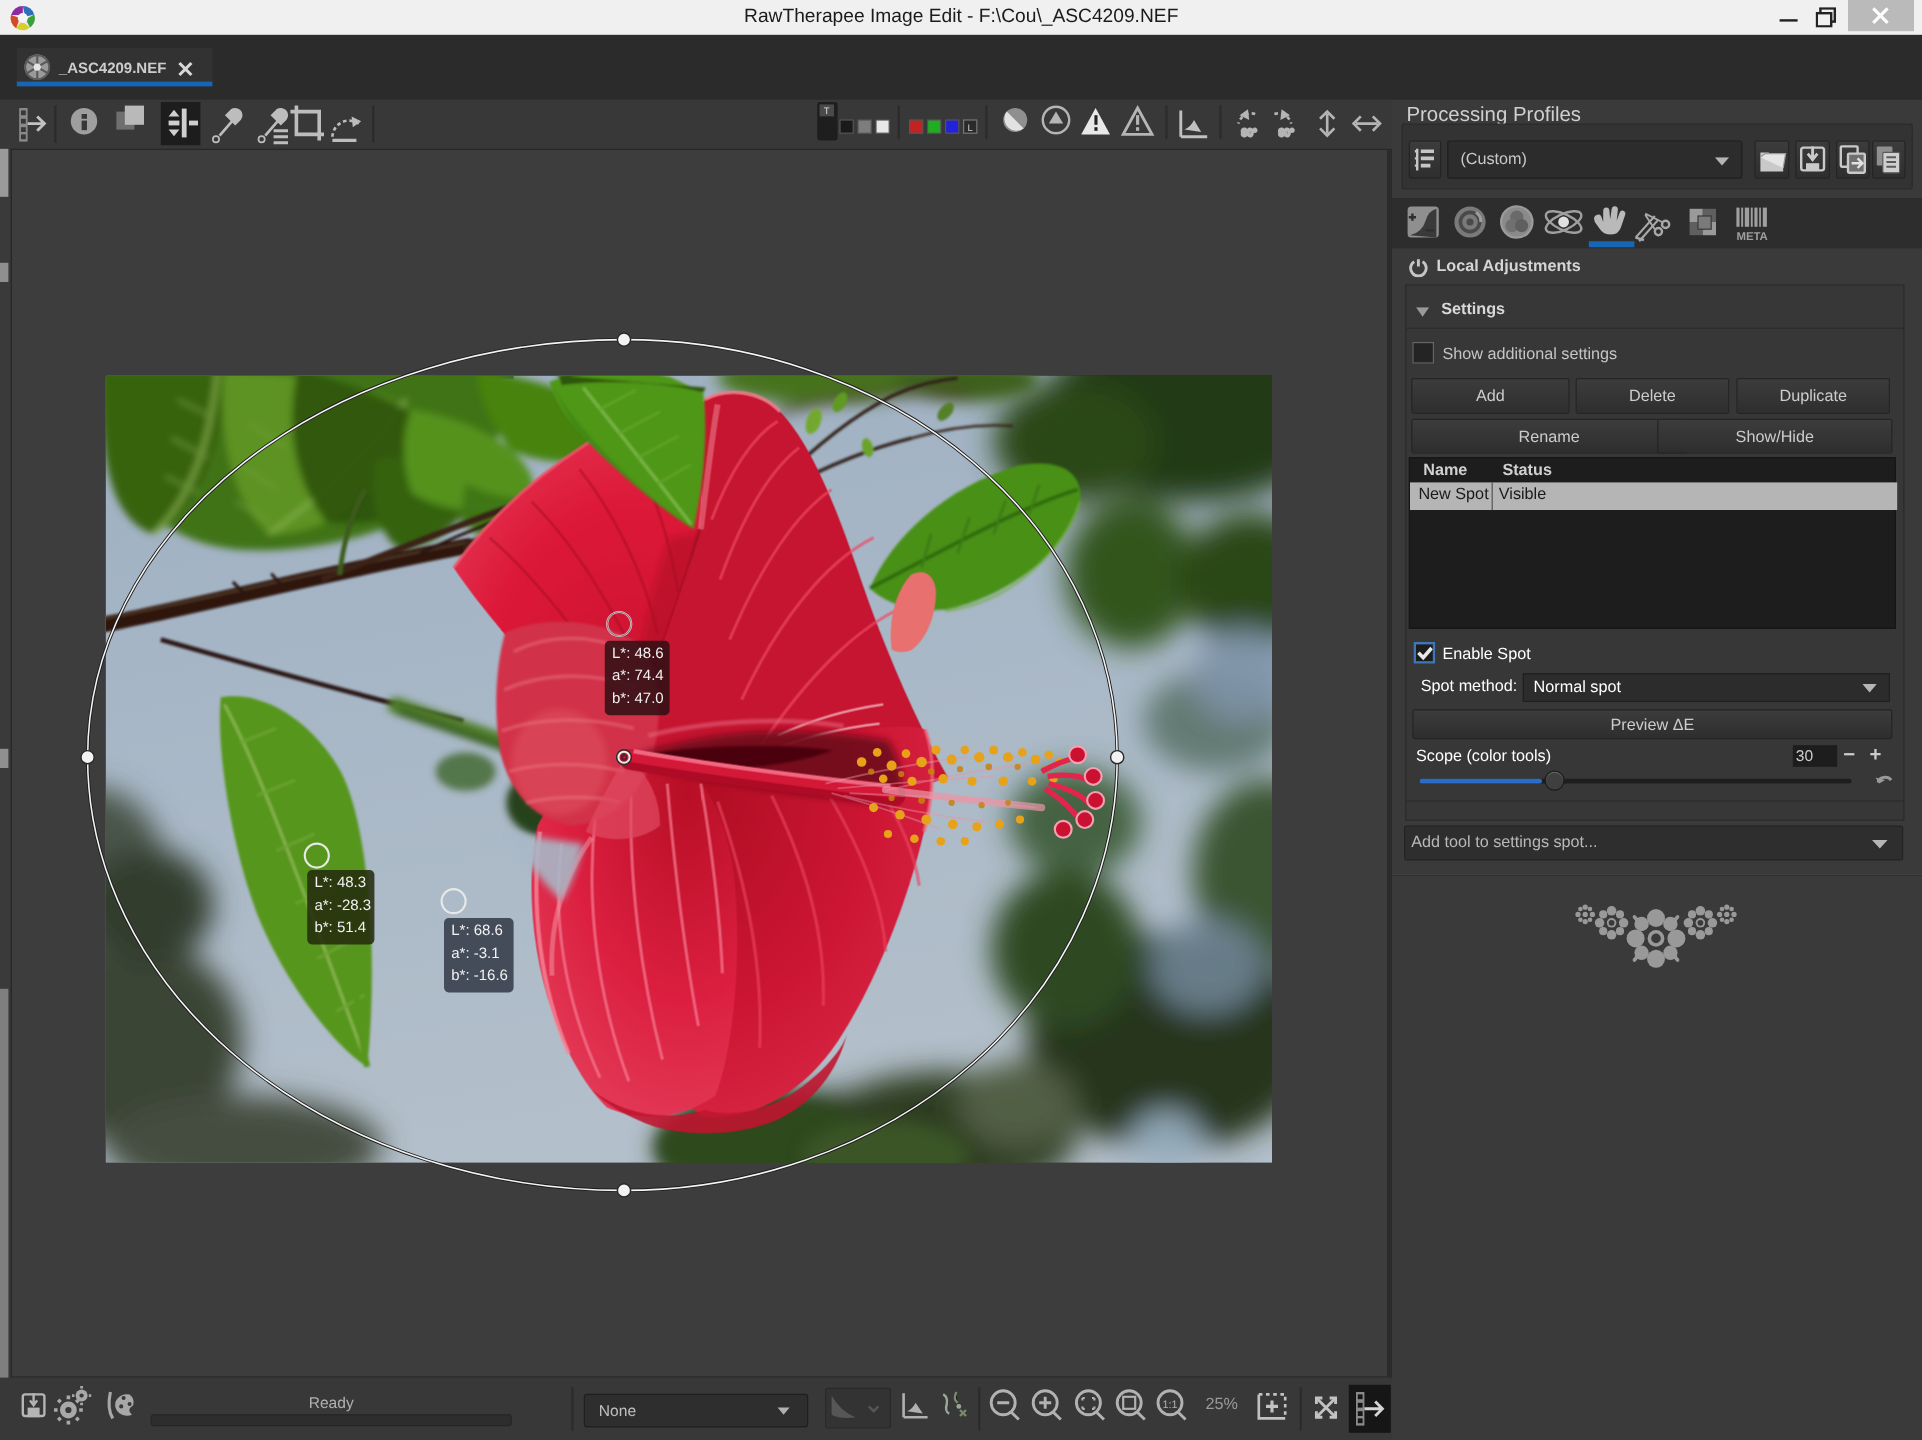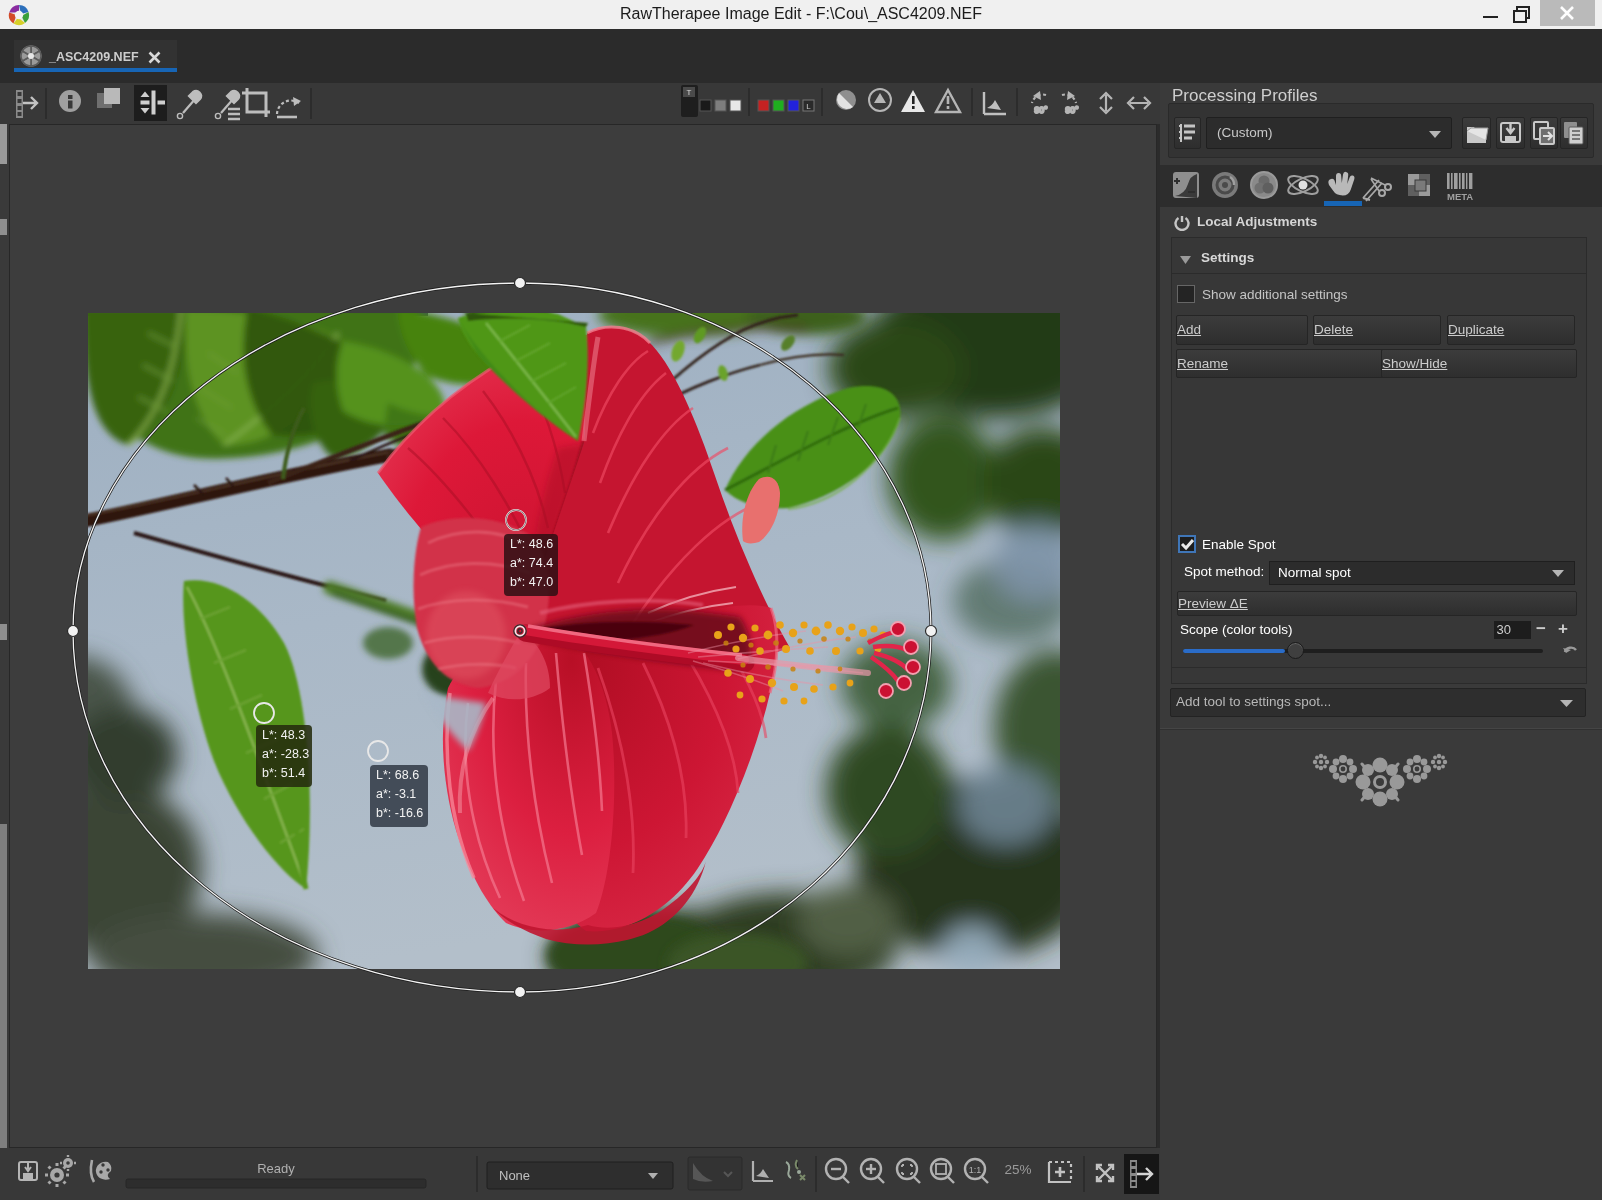--- a/index.html
+++ b/index.html
@@ -10,21 +10,21 @@
 
 #titlebar { position:absolute; left:0; top:0; width:1602px; height:29px; background:#f0f0f0; }
 #title-text { position:absolute; left:0; top:5px; width:1602px; text-align:center;
   font-size:16px; color:#1b1b1b; }
 #toolbar  { position:absolute; left:0; top:83px; width:1160px; height:41px; background:#383838; }
 #canvas   { position:absolute; left:9px; top:124px; width:1148px; height:1024px; background:#3d3d3d; border:1px solid #272727; }
 #leftgrip { position:absolute; left:0; top:124px; width:9px; height:1024px; background:#3a3a3a; }
 #bottombar{ position:absolute; left:0; top:1148px; width:1160px; height:52px; background:#383838; }
 #rightpanel{ position:absolute; left:1160px; top:83px; width:442px; height:1117px; background:#3a3a3a; }
 .btn { background:linear-gradient(#3c3c3c,#2e2e2e); border:1px solid #252525;
-  border-radius:2px; color:#cccccc; position:absolute;text-decoration:underline; }
+  border-radius:2px; color:#cccccc; text-align:center; position:absolute; }
 .txt { position:absolute; color:#ffffff; }
 </style>
 </head>
 <body>
 <div id="root">
   <div id="titlebar">
     <svg class="abs" style="left:8px;top:4px" width="22" height="22" viewBox="0 0 22 22">
       <circle cx="11" cy="11" r="10" fill="#e8e8e8"></circle>
       <path d="M11 1 A10 10 0 0 1 20.5 8 L13 10 Z" fill="#2c6fbb"></path>
       <path d="M20.5 8 A10 10 0 0 1 17 19 L13.5 12 Z" fill="#3aa03a"></path>
@@ -669,20 +669,29 @@
       </svg>
     <div class="txt" style="left:41px;top:167px;font-size:13.5px;font-weight:bold;color:#d8d8d8">Settings</div>
     <div class="abs" style="left:12px;top:190px;width:414px;height:1px;background:#2b2b2b"></div>
     <div class="abs" style="left:17px;top:202px;width:18px;height:18px;background:#242424;border:1px solid #666"></div>
     <div class="txt" style="left:42px;top:204px;font-size:13.5px;color:#c5c5c5">Show additional settings</div>
     <div class="btn" style="left:16px;top:232px;width:132px;height:30px;font-size:13.5px;line-height:28px">Add</div>
     <div class="btn" style="left:153px;top:232px;width:128px;height:30px;font-size:13.5px;line-height:28px">Delete</div>
     <div class="btn" style="left:287px;top:232px;width:128px;height:30px;font-size:13.5px;line-height:28px">Duplicate</div>
     <div class="btn" style="left:16px;top:266px;width:230px;height:29px;font-size:13.5px;line-height:27px">Rename</div>
     <div class="btn" style="left:221px;top:266px;width:196px;height:29px;font-size:13.5px;line-height:27px">Show/Hide</div>
+    <div class="abs" style="left:14px;top:298px;width:406px;height:143px;background:#1d1d1d;border:1px solid #161616">
+      <div class="txt" style="left:11px;top:2px;font-size:13.5px;font-weight:bold;color:#d0d0d0">Name</div>
+      <div class="txt" style="left:77px;top:2px;font-size:13.5px;font-weight:bold;color:#d0d0d0">Status</div>
+      <div class="abs" style="left:0;top:20px;width:406px;height:23px;background:#b5b5b5">
+        <div class="abs" style="left:7px;top:2px;font-size:13.5px;color:#1a1a1a">New Spot</div>
+        <div class="abs" style="left:68px;top:0;width:1px;height:23px;background:#555"></div>
+        <div class="abs" style="left:74px;top:2px;font-size:13.5px;color:#1a1a1a">Visible</div>
+      </div>
+    </div>
     <div class="abs" style="left:18px;top:452px;width:18px;height:18px;background:#1d1d1d;border:2px solid #3f76b8">
       <svg width="14" height="14" viewBox="0 0 14 14">
           <path d="M2 7 l4 4 7 -8" stroke="#e8e8e8" stroke-width="3" fill="none"></path>
         </svg>
     </div>
     <div class="txt" style="left:42px;top:454px;font-size:13.5px">Enable Spot</div>
     <div class="txt" style="left:24px;top:481px;font-size:13.5px">Spot method:</div>
     <div class="abs" style="left:109px;top:478px;width:306px;height:24px;background:#2c2c2c;border:1px solid #1f1f1f">
       <div class="txt" style="left:8px;top:3px;font-size:13.5px">Normal spot</div>
       <svg class="abs" style="right:10px;top:8px" width="12" height="8">

